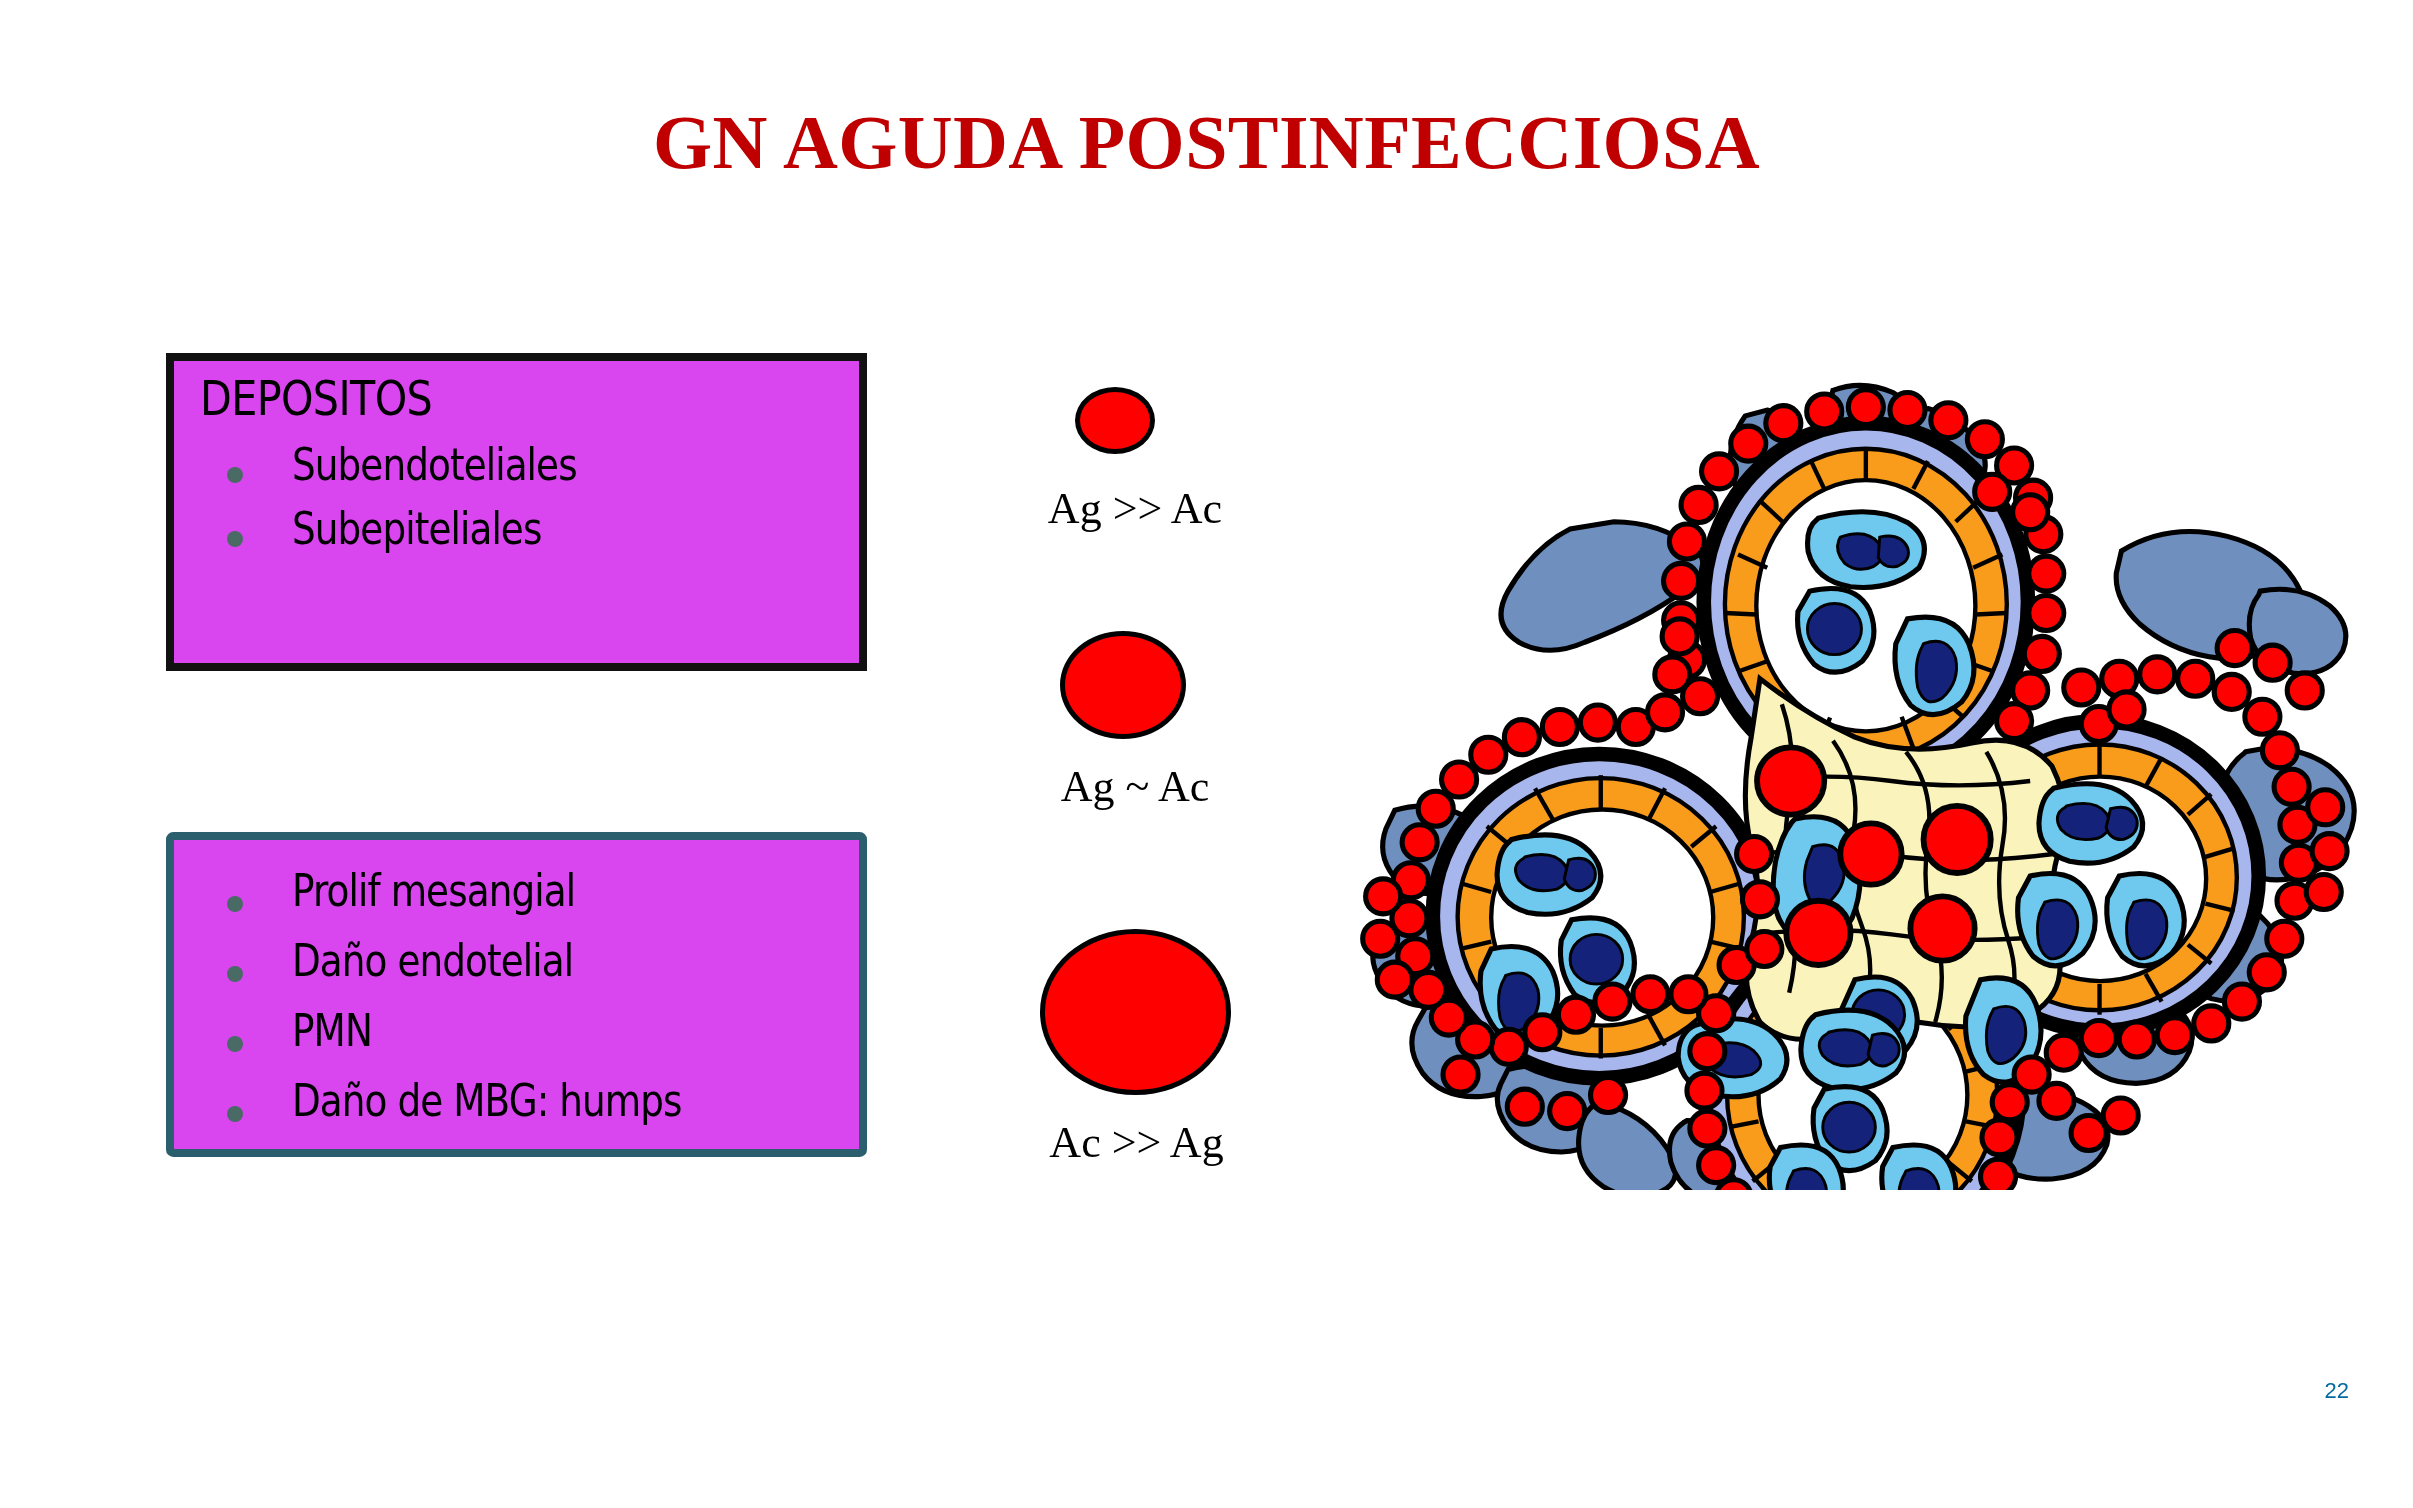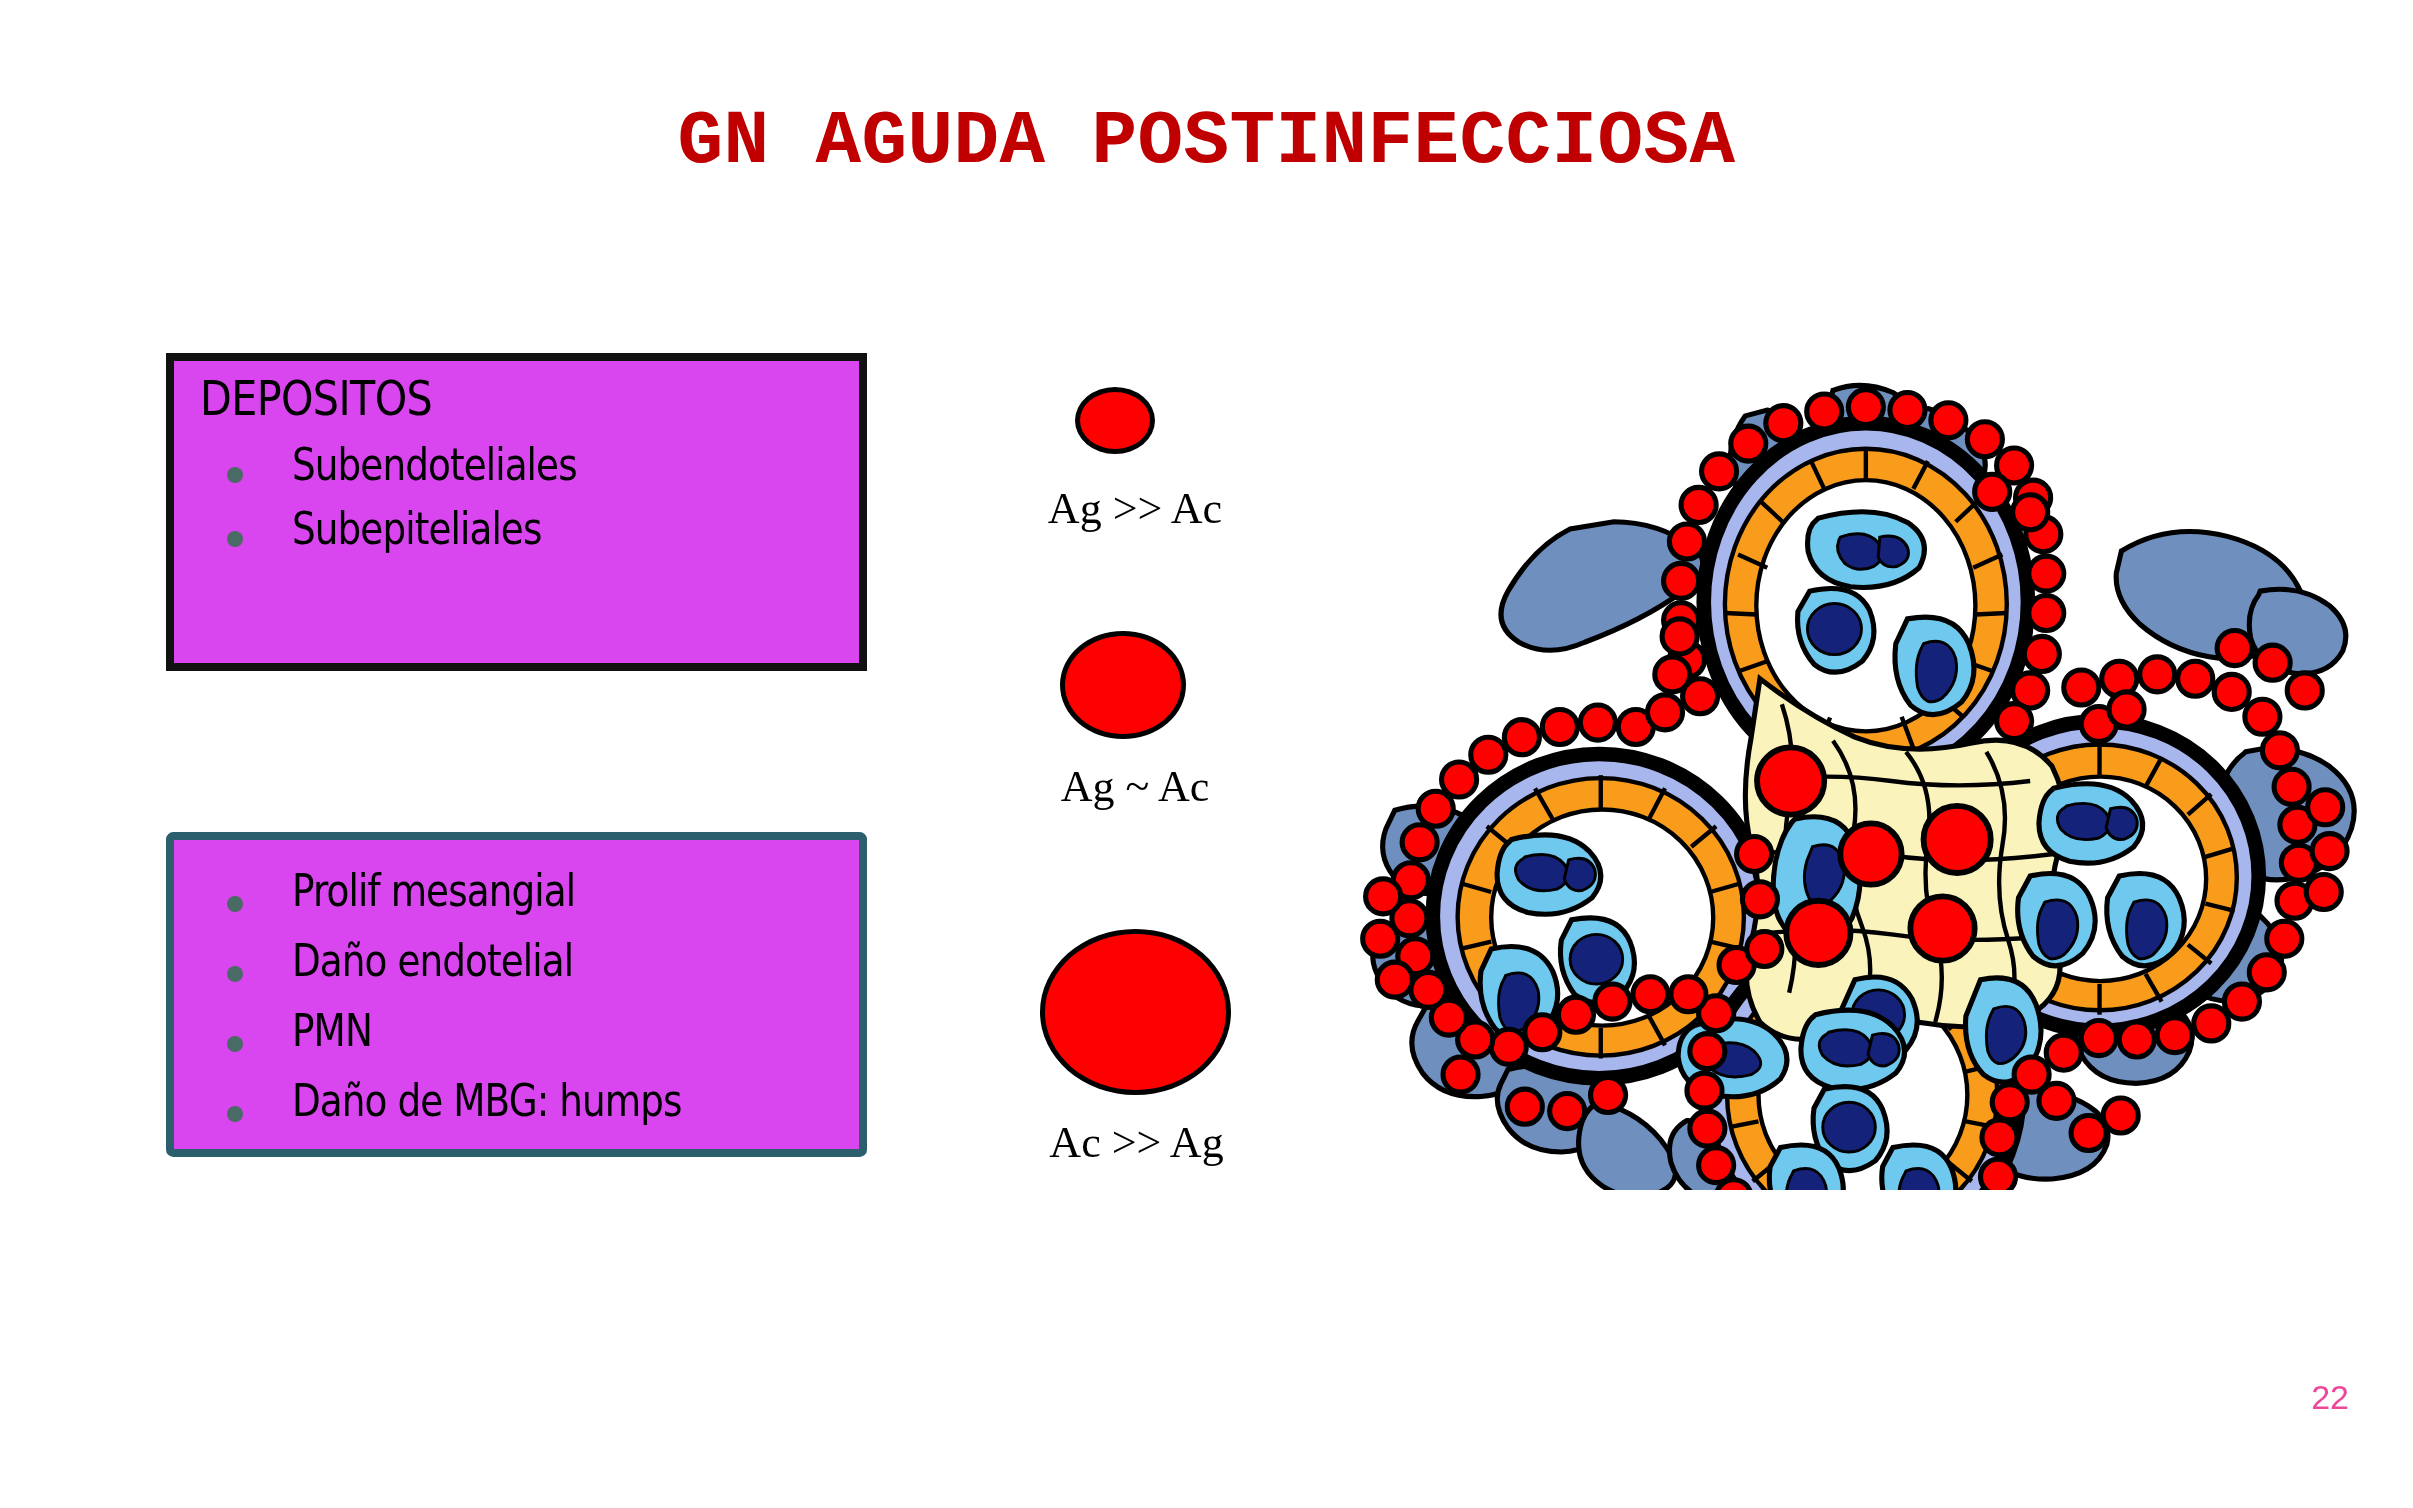--- a/index.html
+++ b/index.html
@@ -16,21 +16,21 @@
   }
 
   
   #slide-title {
     position: absolute;
     left: 0;
     top: 104px;
     width: 2413px;
     text-align: center;
     color: #C00000;
-    font-family: Liberation Mono, monospace;
+    font-family: Liberation Serif, serif;
     font-weight: bold;
     font-size: 76px;
     letter-spacing: 0.4px;
     line-height: 1;
     white-space: nowrap;
   }
 
   
   .textbox {
     position: absolute;
@@ -148,22 +148,22 @@
     height: 818px;
   }
   #glomerulus-figure svg { display: block; width: 100%; height: 100%; }
 
   
   #page-number {
     position: absolute;
     right: 64px;
     top: 1378px;
     font-family: "Liberation Sans", sans-serif;
-    font-size: 34px;
-    color: #ec4899;
+    font-size: 22px;
+    color: #0369a1;
   }
 </style>
 </head>
 <body>
 
 <div id="slide-title">GN AGUDA POSTINFECCIOSA</div>
 
 <div class="textbox" id="deposits-box">
   <div class="box-heading">DEPOSITOS</div>
   <ul class="bullet-list">

